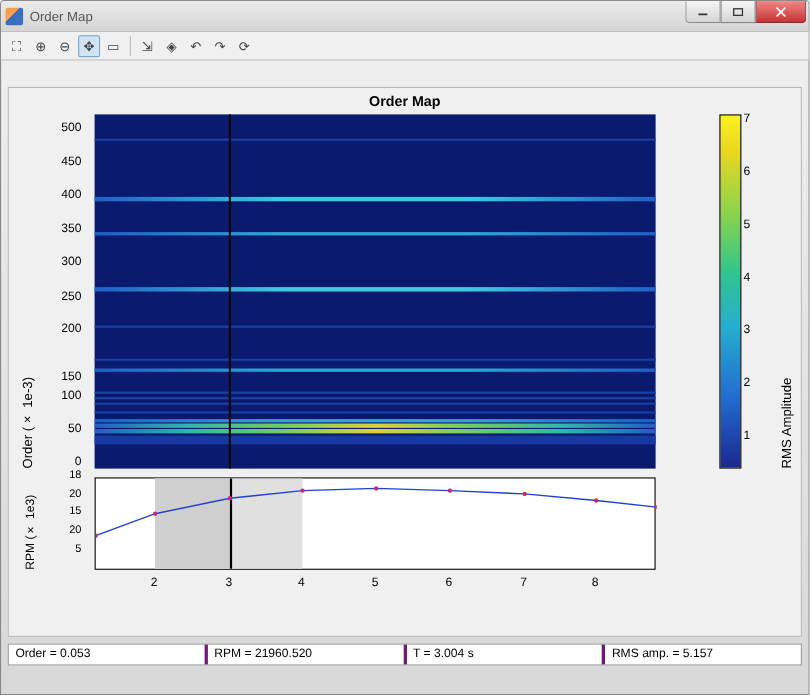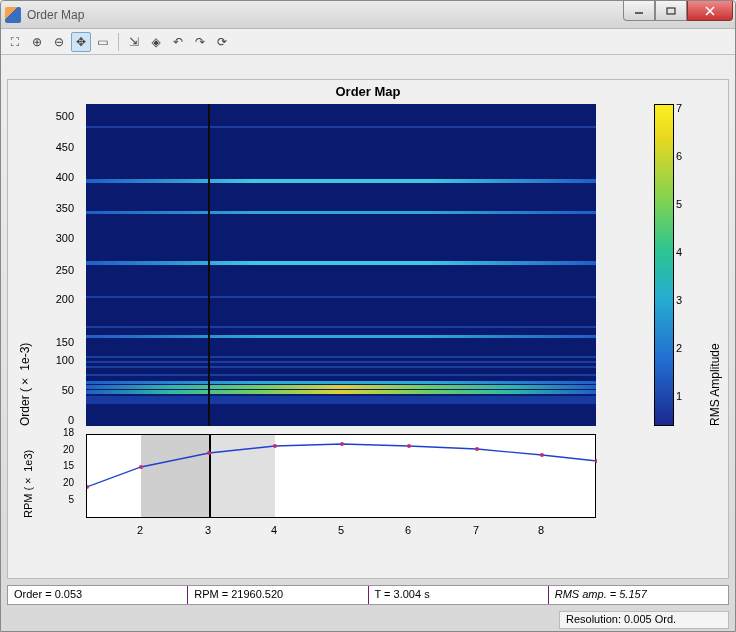--- a/index.html
+++ b/index.html
@@ -244,25 +244,25 @@
   .status-row {
     position: absolute;
     left: 6px; right: 6px; bottom: 26px;
     height: 20px;
     display: flex;
     background: #fff;
     border: 1px solid #999;
   }
   .status-cell {
     flex: 1;
-    border-right: 1px solid #701a75;
+    border-right: 3px solid #701a75;
     padding: 2px 6px;
     font-size: 11px;
   }
-  .status-cell:last-child { border-right: none; font-style: italic; }
+  .status-cell:last-child { border-right: none; }
   .resolution {
     position: absolute;
     right: 6px; bottom: 2px;
     height: 18px;
     width: 170px;
     background: #f4f4f4;
     border: 1px solid #bbb;
     font-size: 11px;
     padding: 1px 6px;
   }
@@ -403,14 +403,13 @@
     </div>
   </div>
 
   <div class="status-row">
     <div class="status-cell">Order = 0.053</div>
     <div class="status-cell">RPM = 21960.520</div>
     <div class="status-cell">T = 3.004 s</div>
     <div class="status-cell">RMS amp. = 5.157</div>
   </div>
 
-  <div class="resolution">Resolution: 0.005 Ord.</div>
 </div>
 
 </body></html>

